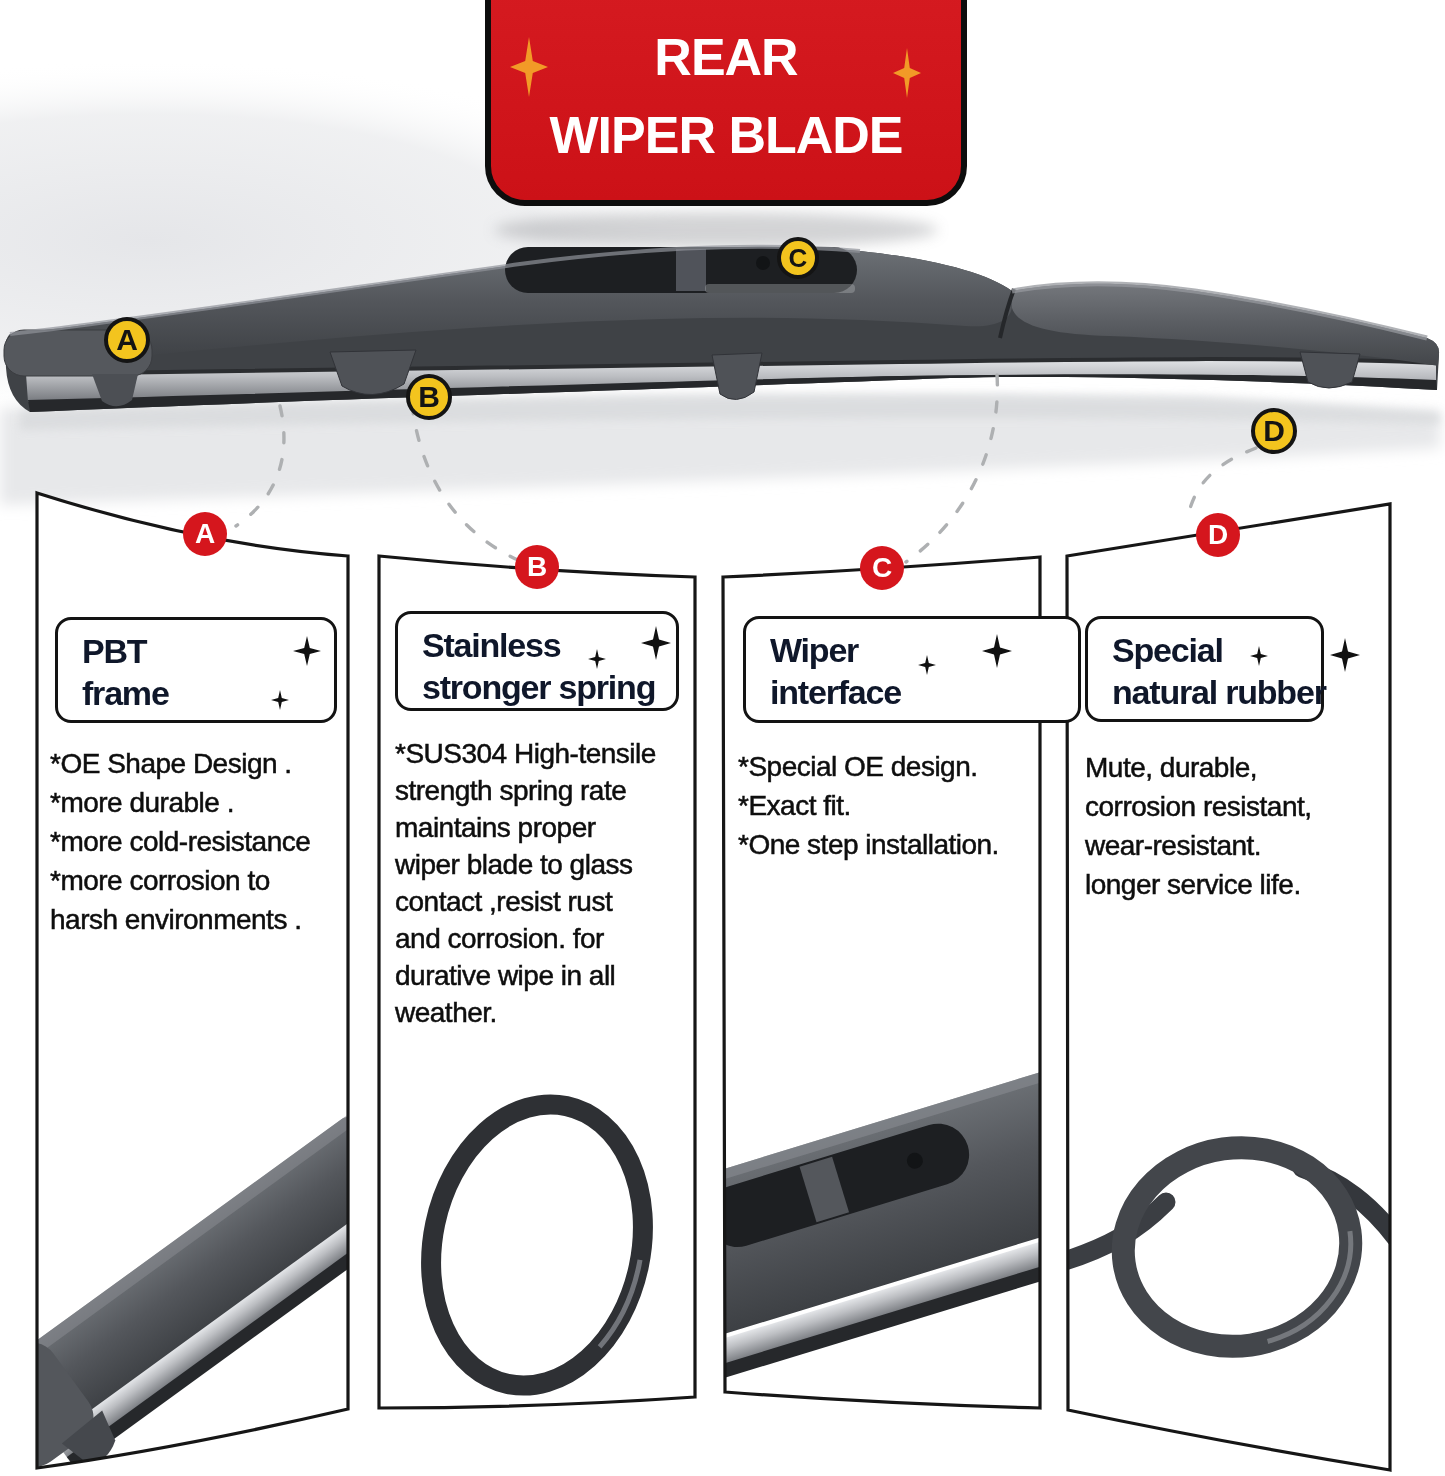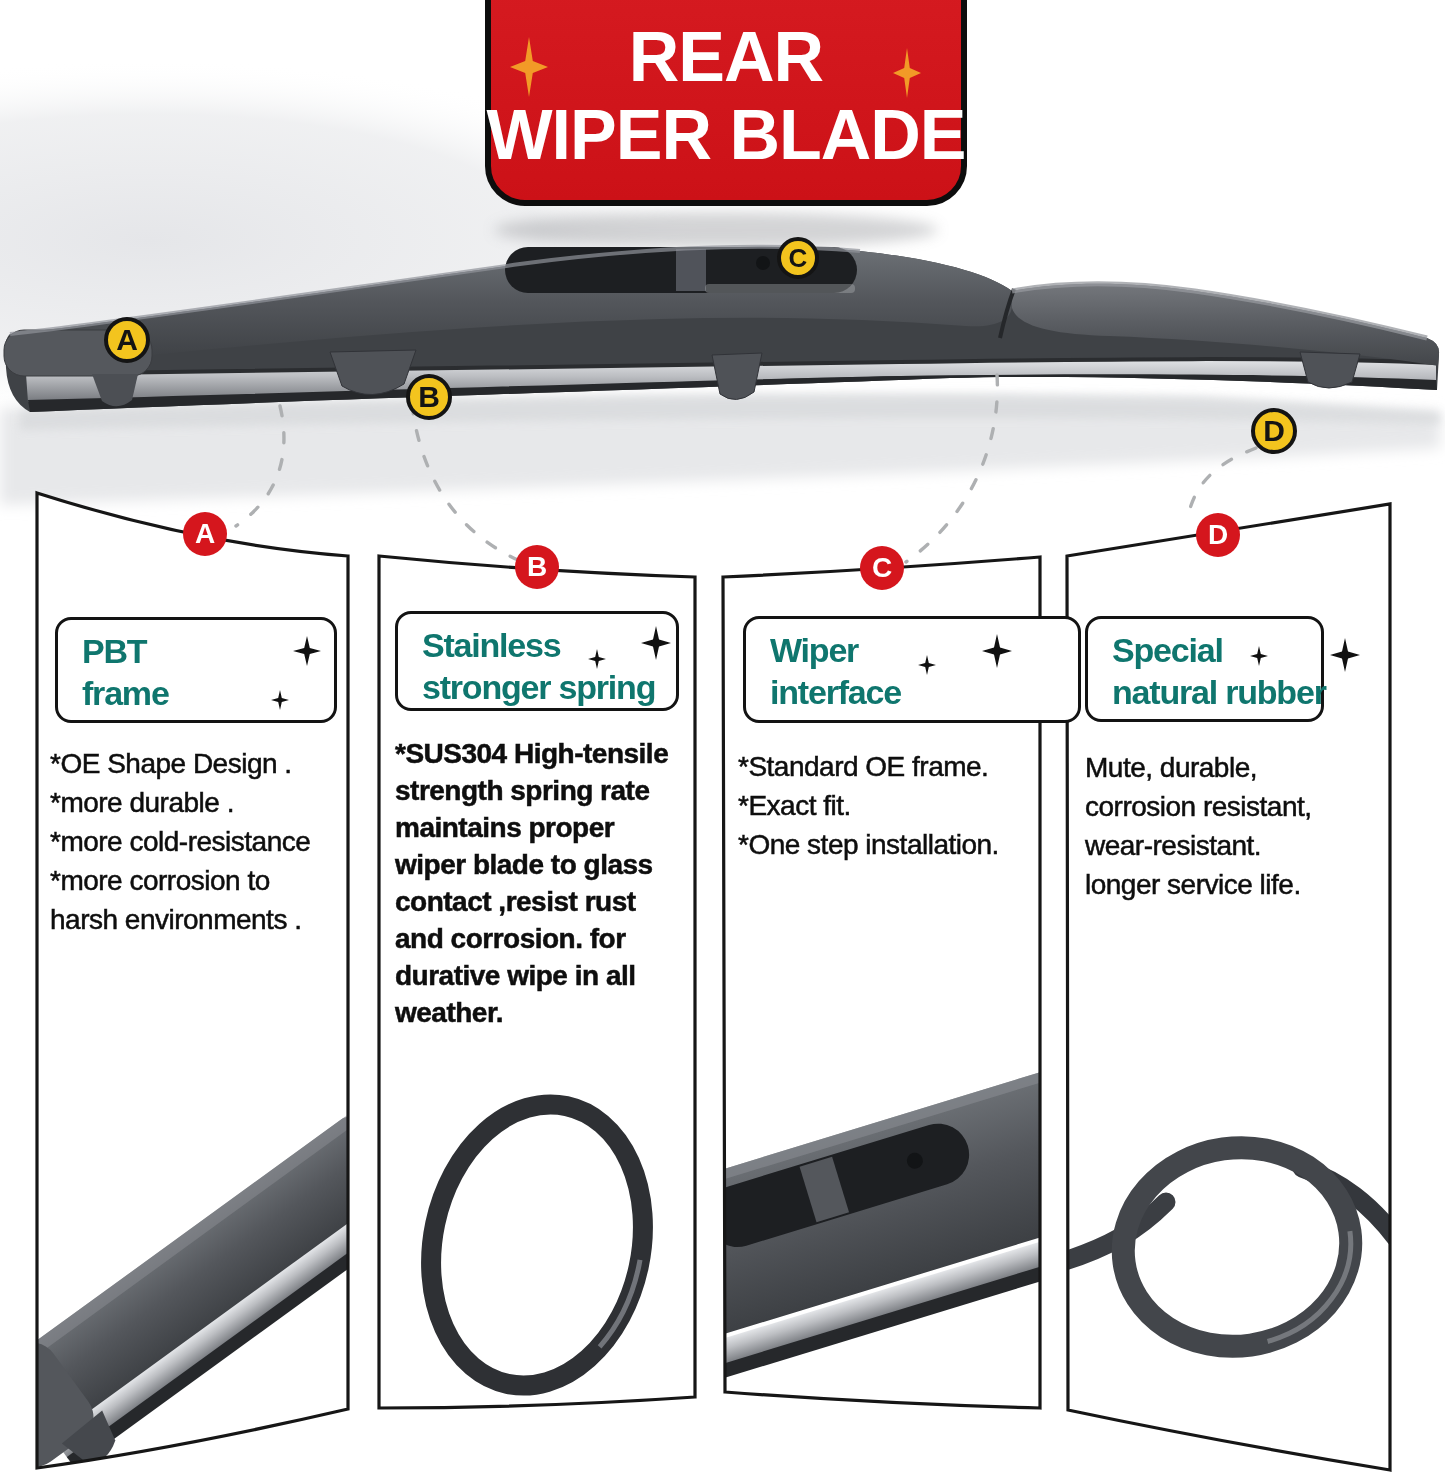--- a/index.html
+++ b/index.html
@@ -6,21 +6,21 @@
   #canvas{position:relative;width:1445px;height:1476px;background:#ffffff;overflow:hidden;
           font-family:"Liberation Sans", sans-serif;}
   #scene{position:absolute;left:0;top:0;z-index:1;}
 
   
   .banner{position:absolute;left:485px;top:-42px;width:482px;height:248px;box-sizing:border-box;
           background:linear-gradient(180deg,#d61b21 0%,#cc1117 100%);
           border:6px solid #0d0d0d;border-radius:40px;z-index:3;
           display:flex;flex-direction:column;align-items:center;justify-content:flex-end;
           padding-bottom:26px;color:#ffffff;}
-  .banner-line{font-weight:700;font-size:70px;line-height:78px;letter-spacing:-1px;white-space:nowrap;}
+  .banner-line{font-weight:700;font-size:52px;line-height:78px;letter-spacing:-1px;white-space:nowrap;}
   .spark4{position:absolute;background:#f29a27;
           clip-path:polygon(50% 0,60% 40%,100% 50%,60% 60%,50% 100%,40% 60%,0 50%,40% 40%);}
   .spark-banner-l{left:19px;top:73px;width:38px;height:60px;}
   .spark-banner-r{left:402px;top:84px;width:28px;height:50px;}
 
   
   .marker{position:absolute;box-sizing:border-box;background:#f3c41e;border:4px solid #141414;
           border-radius:50%;display:flex;align-items:center;justify-content:center;
           color:#141414;font-weight:700;z-index:2;}
   .mA{left:104px;top:317px;width:46px;height:46px;font-size:30px;}
@@ -29,34 +29,34 @@
   .mD{left:1251px;top:408px;width:46px;height:46px;font-size:30px;}
 
   
   .badge{position:absolute;width:44px;height:44px;border-radius:50%;background:#d5161d;
          display:flex;align-items:center;justify-content:center;color:#fff;font-weight:700;
          font-size:28px;z-index:4;}
   .bA{left:183px;top:512px;} .bB{left:515px;top:545px;} .bC{left:860px;top:546px;} .bD{left:1196px;top:513px;}
 
   
   .tbox{position:absolute;box-sizing:border-box;background:#fff;border:3px solid #131313;
-        border-radius:16px;z-index:2;padding:10px 0 0 24px;color:#0f766e;}
+        border-radius:16px;z-index:2;padding:10px 0 0 24px;color:#0f172a;}
   .tbox .tline{font-size:34px;font-weight:700;line-height:42px;letter-spacing:-1.2px;white-space:nowrap;}
   .tA{left:55px;top:617px;width:282px;height:106px;}
   .tB{left:395px;top:611px;width:284px;height:100px;}
   .tC{left:743px;top:616px;width:338px;height:107px;}
   .tD{left:1085px;top:616px;width:239px;height:106px;}
   .spark-title{position:absolute;background:#111;}
 
   
   .pbody{position:absolute;z-index:2;color:#0e0e0e;font-size:28px;letter-spacing:-0.5px;
          -webkit-text-stroke:0.5px;white-space:nowrap;}
   .pbody div{line-height:39px;}
   .pbA{left:50px;top:744px;}
-  .pbB{left:395px;top:735px;} .pbB div{line-height:37px;font-weight:bold;}
+  .pbB{left:395px;top:735px;} .pbB div{line-height:37px;}
   .pbC{left:738px;top:747px;}
   .pbD{left:1085px;top:748px;}
 </style>
 </head>
 <body>
 
 <div id="canvas">
 
   <svg id="scene" width="1445" height="1476" viewBox="0 0 1445 1476">
     <defs>
@@ -257,21 +257,21 @@
       <div>*SUS304 High-tensile</div>
       <div>strength spring rate</div>
       <div>maintains proper</div>
       <div>wiper blade to glass</div>
       <div>contact ,resist rust</div>
       <div>and corrosion. for</div>
       <div>durative wipe in all</div>
       <div>weather.</div>
     </div>
   <div class="pbody pbC">
-      <div>*Standard OE frame.</div>
+      <div>*Special OE design.</div>
       <div>*Exact fit.</div>
       <div>*One step installation.</div>
     </div>
   <div class="pbody pbD">
       <div>Mute, durable,</div>
       <div>corrosion resistant,</div>
       <div>wear-resistant.</div>
       <div>longer service life.</div>
     </div>
 

